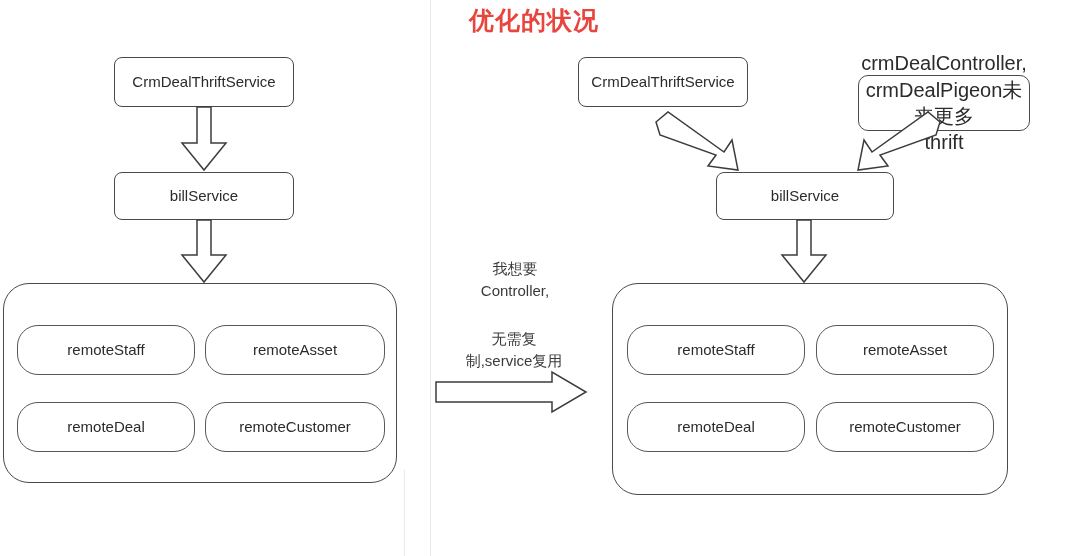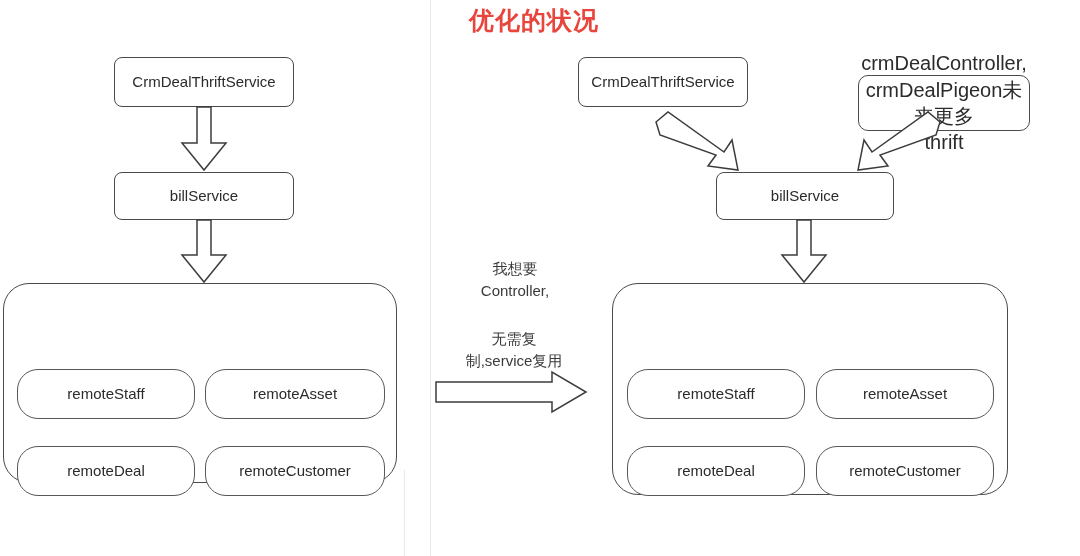--- a/index.html
+++ b/index.html
@@ -61,21 +61,20 @@
     box-sizing: border-box;
     border: 1.4px solid #4a4a4a;
     border-radius: 26px;
     background: #ffffff;
   }
   .group .node {
     border-width: 1.2px;
     border-color: #585858;
     border-radius: 21px;
     font-size: 15px;
-    margin-top: 44px;
   }
 
   
   .arrow {
     position: absolute;
     pointer-events: none;
   }
   .arrow svg { display: block; overflow: visible; }
   .arrow polygon {
     fill: #ffffff;

